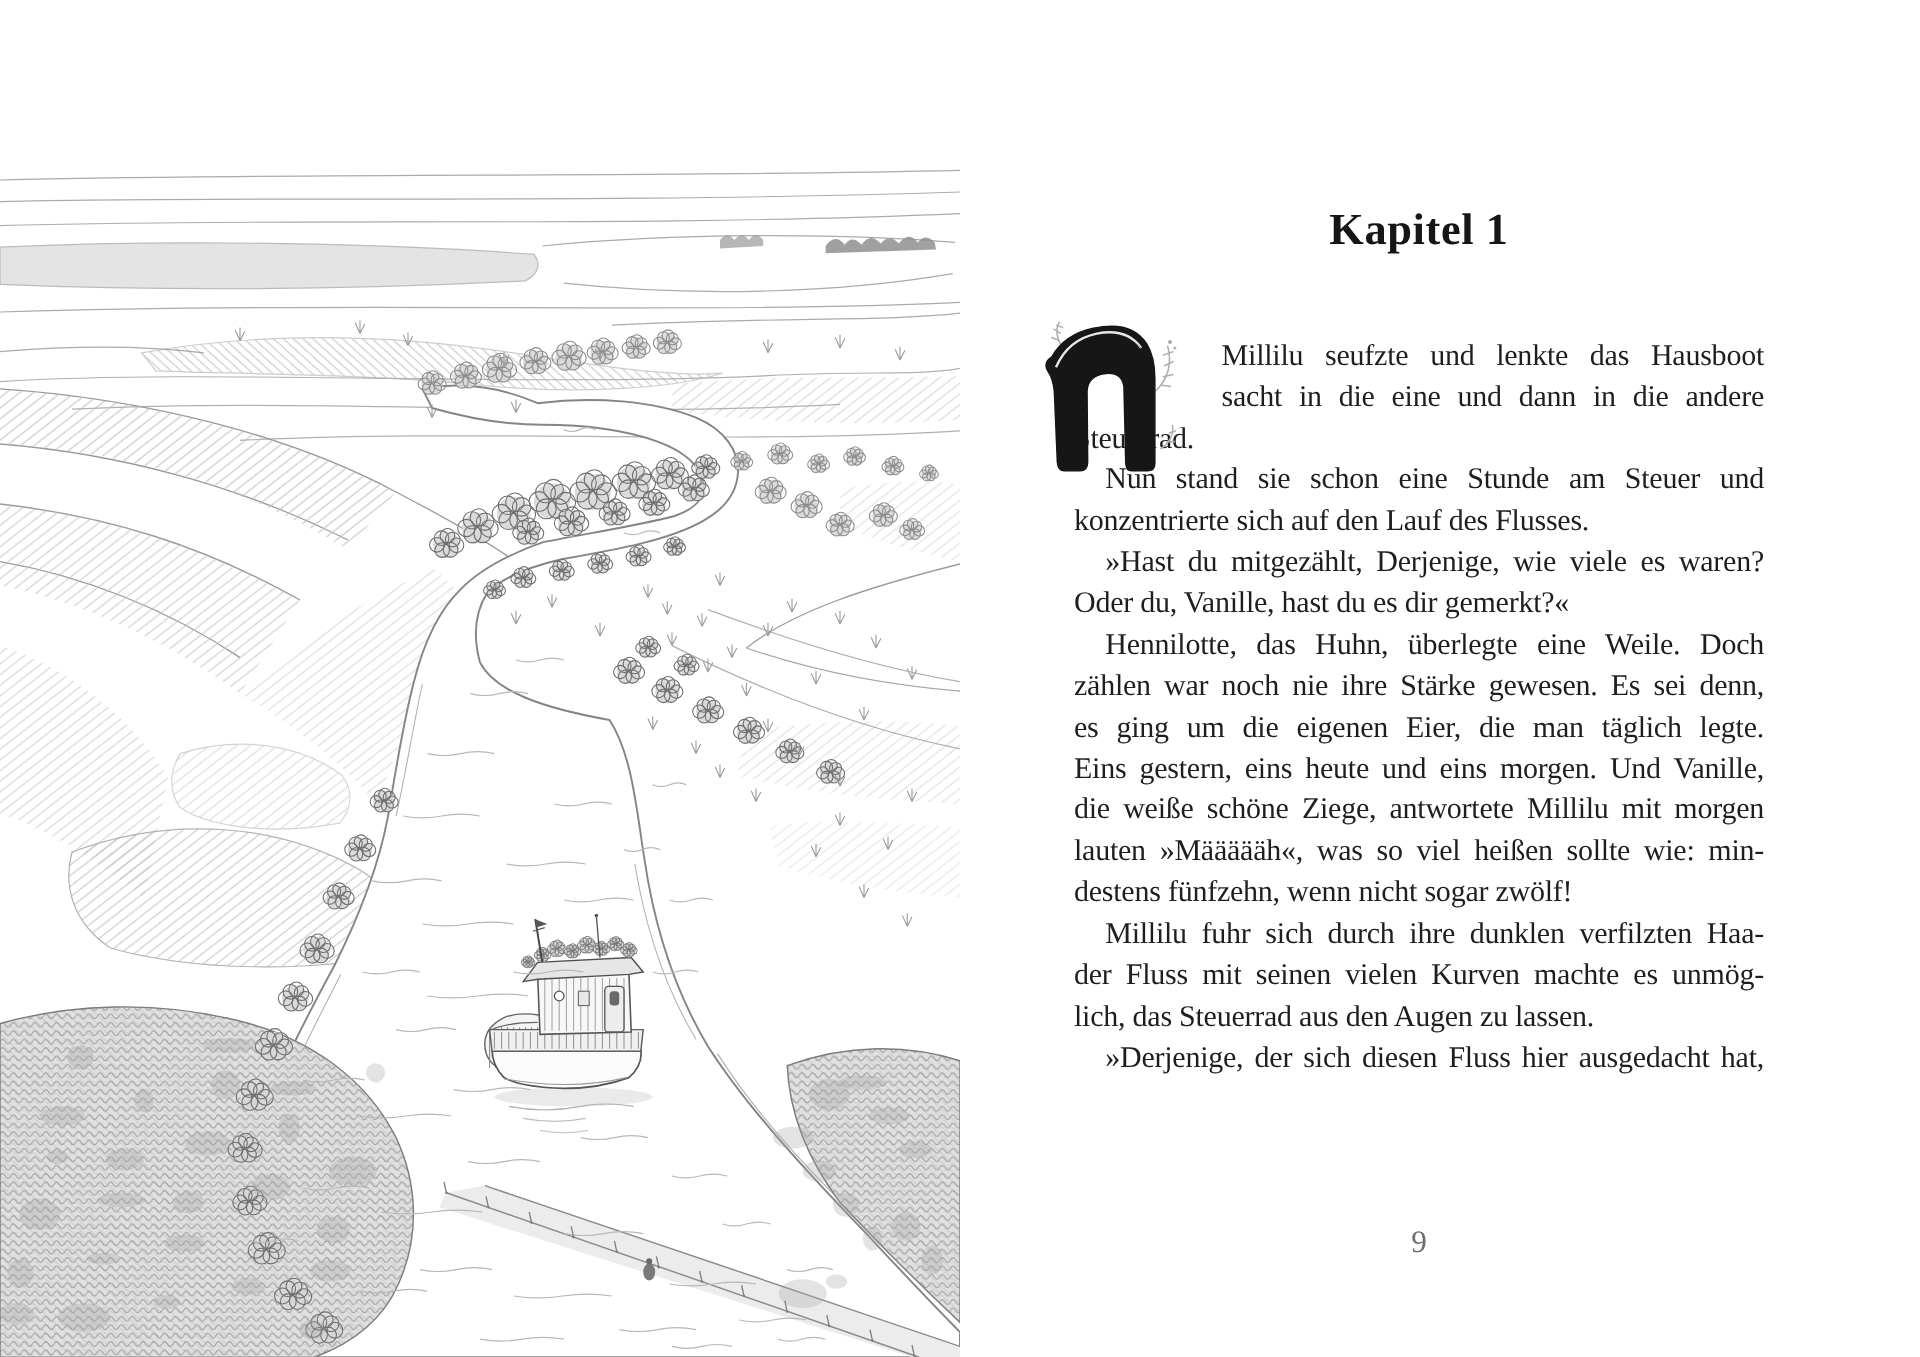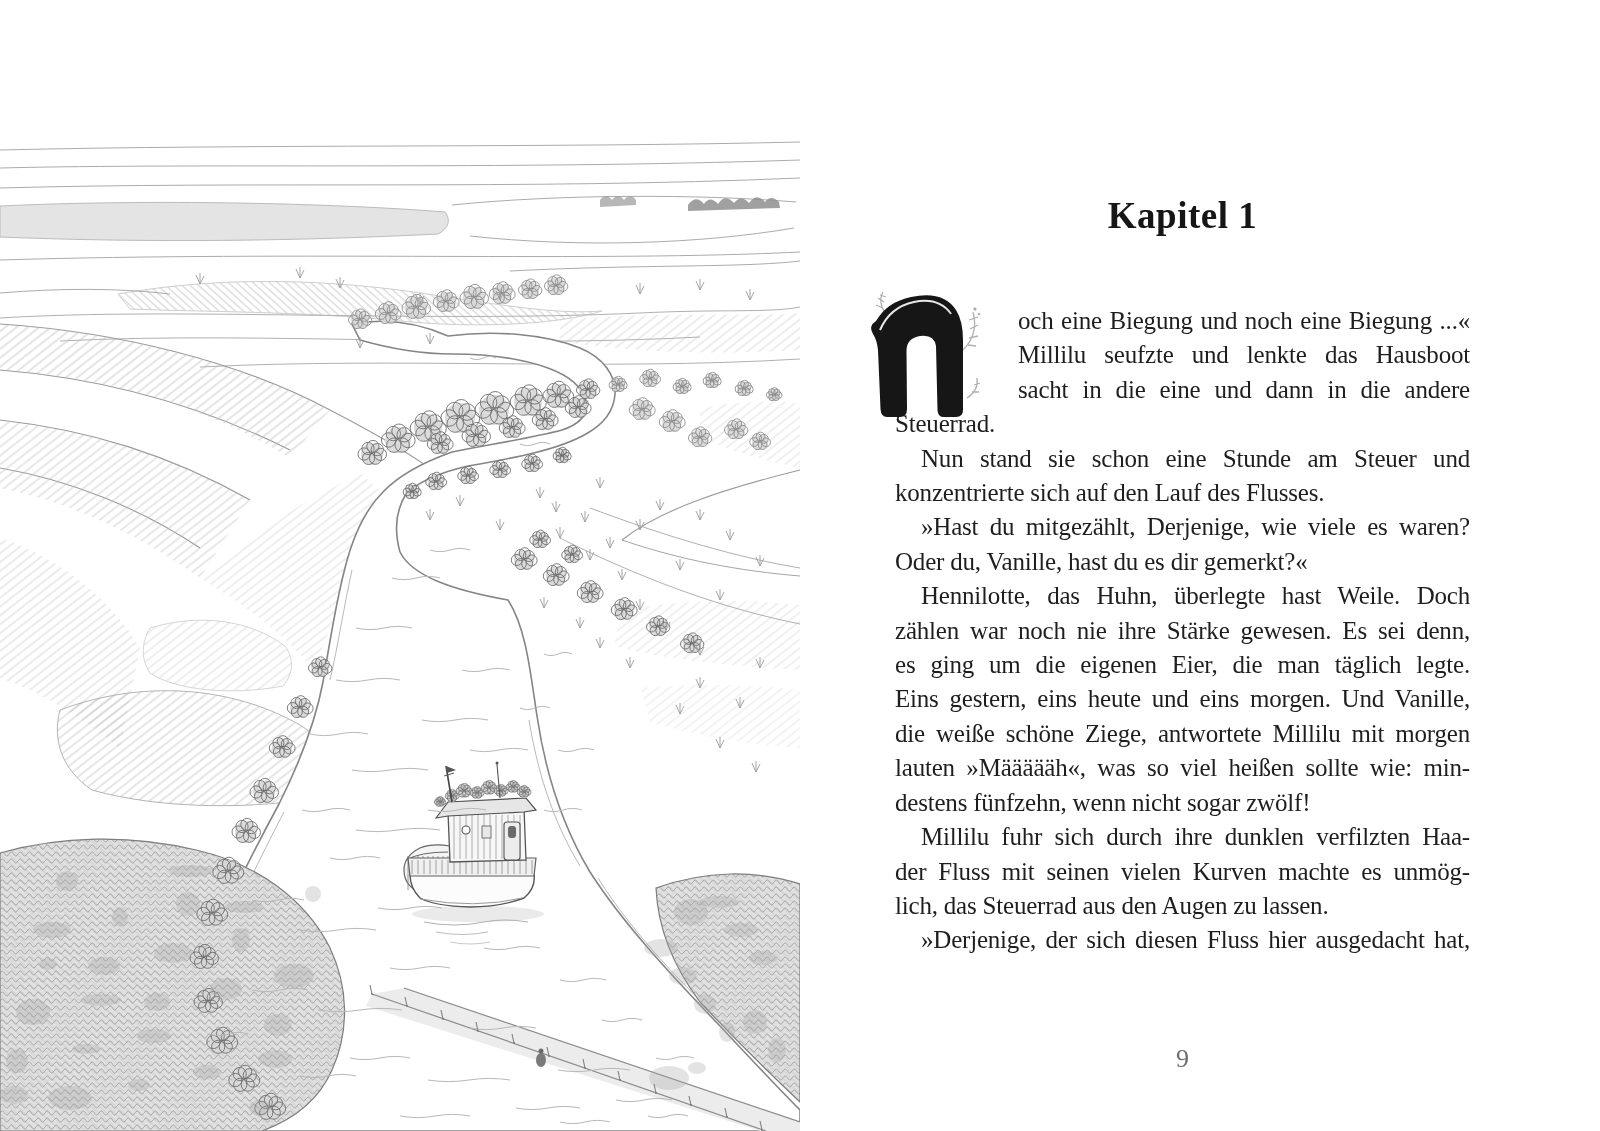--- a/index.html
+++ b/index.html
@@ -1,19 +1,19 @@
 <!DOCTYPE html>
 <html><head>
 <meta charset="utf-8">
 <style>
   html,body{margin:0;padding:0;background:#ffffff;}
   .spread{position:relative;width:1600px;height:1131px;background:#ffffff;overflow:hidden;
           font-family:"Liberation Serif", serif;color:#1e1e1e;}
   .illus{position:absolute;left:0;top:108px;width:800px;height:1023px;}
-  .rightpage{position:absolute;left:895px;top:0;width:575px;height:1004px;margin-top:24px;}
+  .rightpage{position:absolute;left:895px;top:0;width:575px;height:1004px;}
   .chapter-title{position:absolute;left:0;top:170px;width:575px;text-align:center;
                  font-size:37px;font-weight:bold;letter-spacing:.5px;color:#161616;}
   .bodytext{position:absolute;left:0;top:280px;width:575px;line-height:34.4px;
             font-size:25px;letter-spacing:-0.2px;}
   .bline{text-align:justify;text-align-last:justify;white-space:normal;}
   .bline.nojust{text-align-last:left;}
   .bline.wrap{margin-left:123px;}
   .bline.indent{text-indent:26px;}
   .dropcap{position:absolute;left:-37px;top:-16px;width:148px;height:134px;}
   .pagenum{position:absolute;left:0;top:1020px;width:575px;text-align:center;
@@ -904,29 +904,28 @@
           <path d="M100 110 Q112 102 110 90"></path>
           <path d="M105 104 l7 0 M107 97 l6 -2"></path>
         </g>
         <circle cx="108" cy="21" r="1.6" fill="#a8a8a8"></circle>
         <circle cx="112" cy="26" r="1.3" fill="#b2b2b2"></circle>
         <path fill="#161616" d="M6 46 Q1 38 9 33 Q20 14 44 9 Q76 2 89 22 Q96 33 96 52 L96 122 Q96 129 89 129 L76 129 Q71 129 70.5 122 L69 58 Q67 46 53 48 Q40 50 39.5 62 L40 121 Q40 129 33 129 L20 129 Q14 129 13.5 121 L11 62 Q10 52 6 46 Z"></path>
         <path d="M13 42 Q23 19 47 14 Q72 9 84 26" stroke="#ffffff" stroke-width="2" fill="none" opacity="0.9"></path>
         <path d="M13 42 Q23 19 47 14 Q72 9 84 26" stroke="#161616" stroke-width="0.8" fill="none" transform="translate(2,3)" opacity="0.5"></path>
       </svg>
       <div id="lines">
-          <div class="bline wrap">och eine Biegung und noch eine Biegung ...«</div>
           <div class="bline wrap">Millilu seufzte und lenkte das Hausboot</div>
           <div class="bline wrap">sacht in die eine und dann in die andere</div>
           <div class="bline nojust">Steuerrad.</div>
           <div class="bline indent">Nun stand sie schon eine Stunde am Steuer und</div>
           <div class="bline nojust">konzentrierte sich auf den Lauf des Flusses.</div>
           <div class="bline indent">»Hast du mitgezählt, Derjenige, wie viele es waren?</div>
           <div class="bline nojust">Oder du, Vanille, hast du es dir gemerkt?«</div>
-          <div class="bline indent">Hennilotte, das Huhn, überlegte hast Weile. Doch</div>
+          <div class="bline indent">Hennilotte, das Huhn, überlegte eine Weile. Doch</div>
           <div class="bline">zählen war noch nie ihre Stärke gewesen. Es sei denn,</div>
           <div class="bline">es ging um die eigenen Eier, die man täglich legte.</div>
           <div class="bline">Eins gestern, eins heute und eins morgen. Und Vanille,</div>
           <div class="bline">die weiße schöne Ziege, antwortete Millilu mit morgen</div>
           <div class="bline">lauten »Määäääh«, was so viel heißen sollte wie: min-</div>
           <div class="bline nojust">destens fünfzehn, wenn nicht sogar zwölf!</div>
           <div class="bline indent">Millilu fuhr sich durch ihre dunklen verfilzten Haa-</div>
           <div class="bline">der Fluss mit seinen vielen Kurven machte es unmög-</div>
           <div class="bline nojust">lich, das Steuerrad aus den Augen zu lassen.</div>
           <div class="bline indent">»Derjenige, der sich diesen Fluss hier ausgedacht hat,</div>

